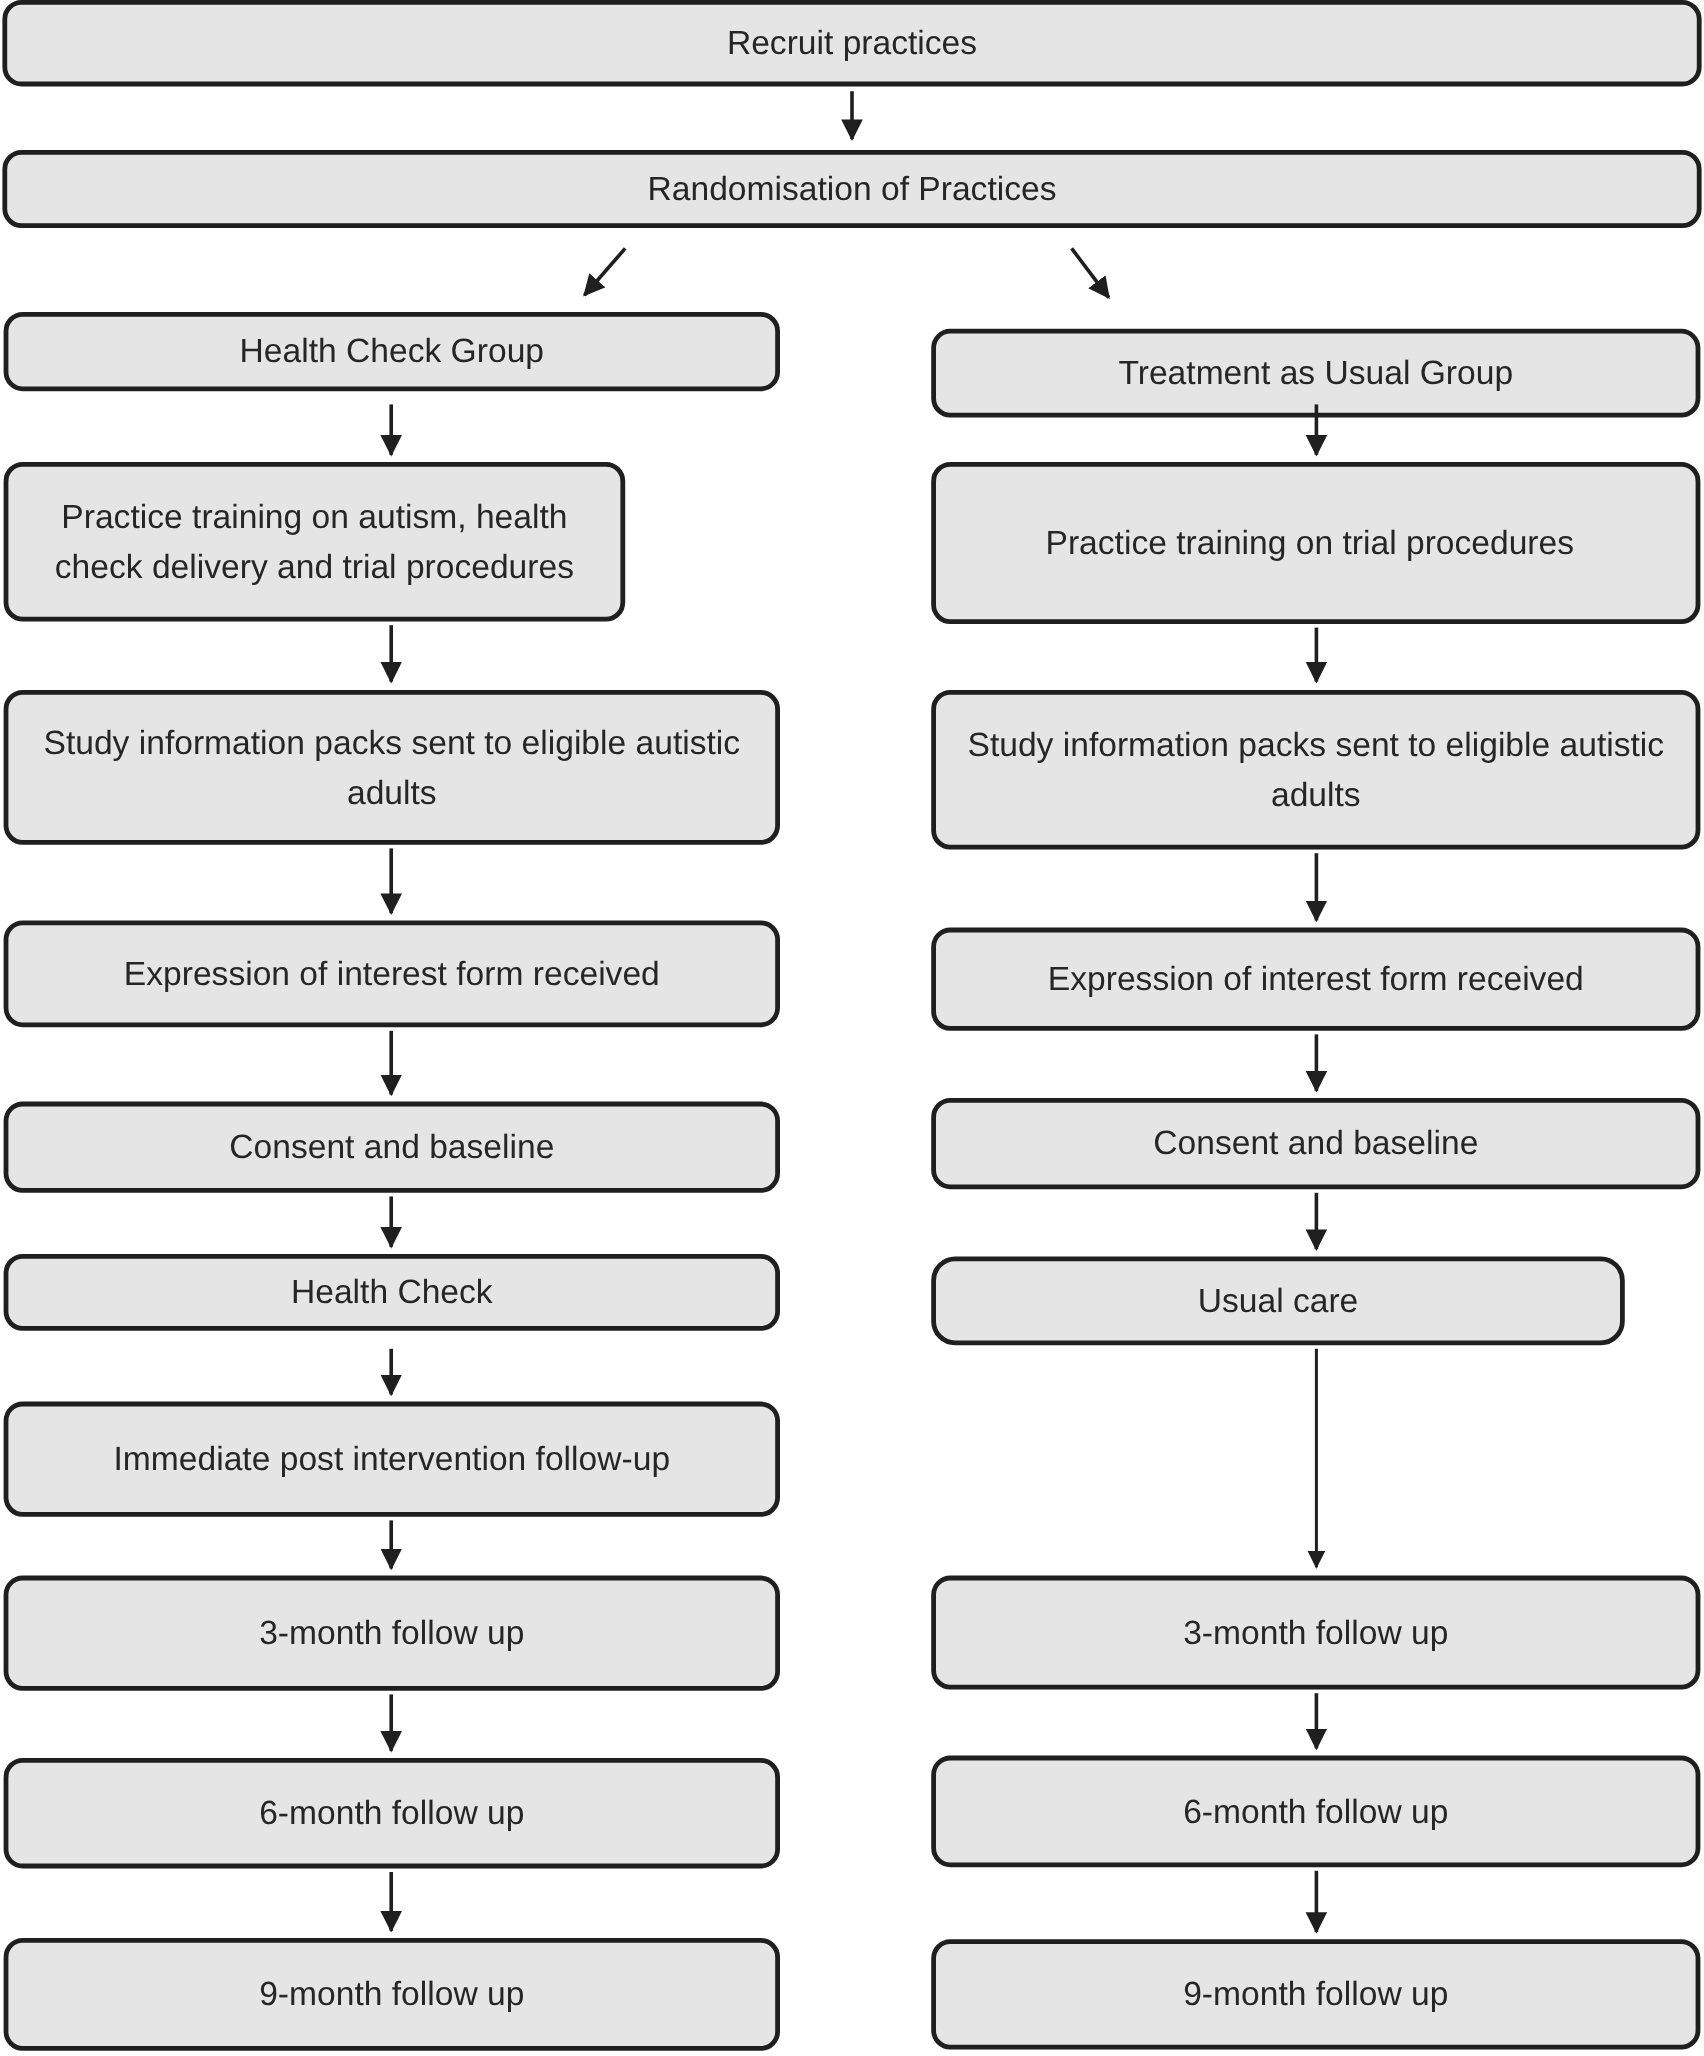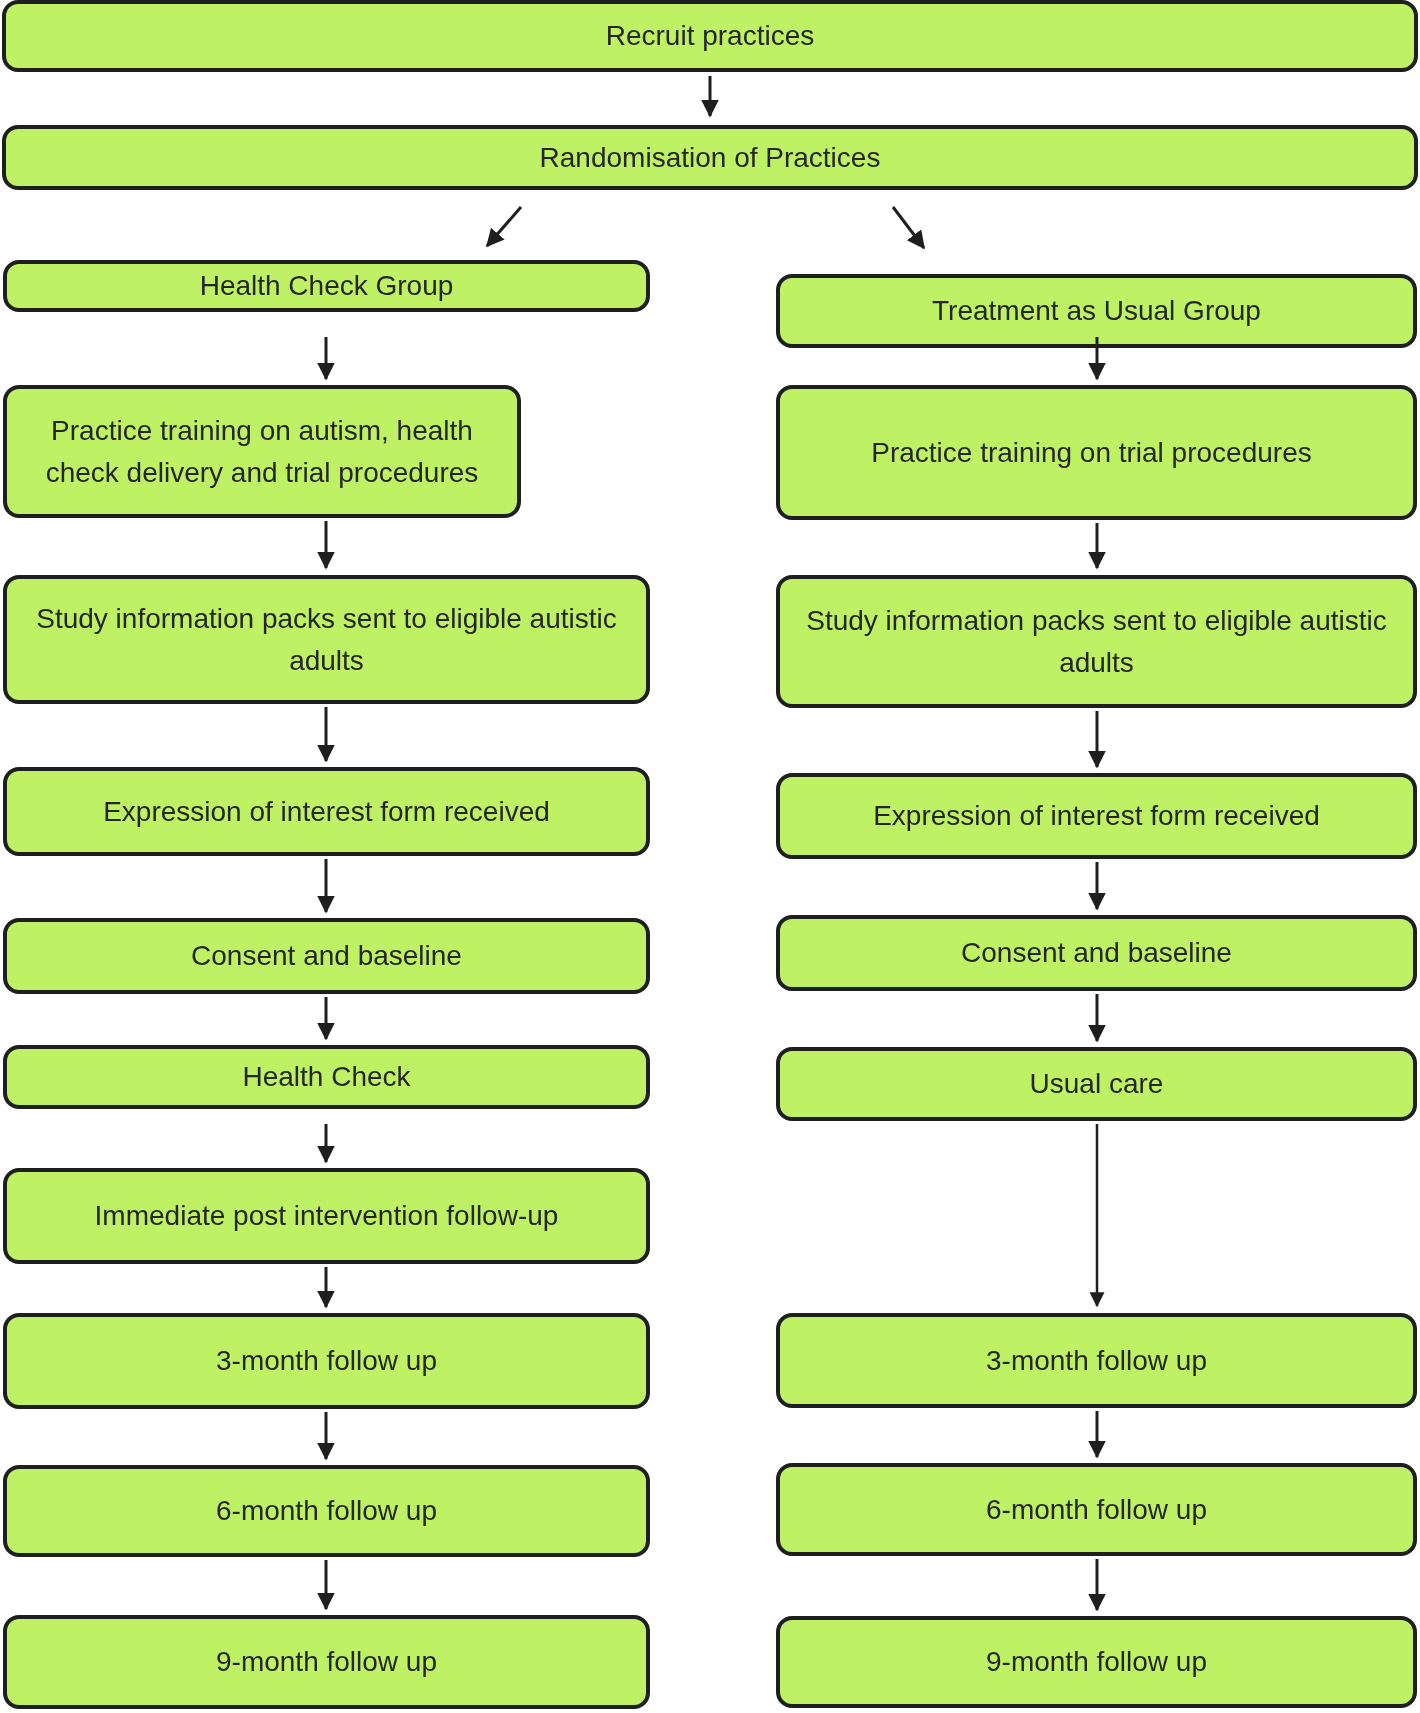--- a/index.html
+++ b/index.html
@@ -9,21 +9,21 @@
     height:1713px;
     background:var(--bg,#ffffff);
     font-family:"Liberation Sans", sans-serif;
     overflow:hidden;
   }
   .box{
     position:absolute;
     box-sizing:border-box;
     border:4px solid var(--line,#1f1f1f);
     border-radius:16px;
-    background:#bef264;
+    background:#e5e5e5;
     display:flex;
     align-items:center;
     justify-content:center;
     text-align:center;
     font-size:28px;
     line-height:1.5;
     color:var(--text,#262626);
     padding:0 26px;
   }
   .box span{display:block;}
@@ -40,21 +40,21 @@
 <div class="canvas">
 
   <div class="box" style="left:2px;top:0px;width:1416px;height:72px;">
     <span>Recruit practices</span>
   </div>
 
   <div class="box" style="left:2px;top:125px;width:1416px;height:65px;">
     <span>Randomisation of Practices</span>
   </div>
 
-  <div class="box" style="left:3px;top:260px;width:647px;height:52px;">
+  <div class="box" style="left:3px;top:260px;width:647px;height:66px;">
     <span>Health Check Group</span>
   </div>
 
   <div class="box" style="left:3px;top:385px;width:518px;height:133px;">
     <span>Practice training on autism, health check delivery and trial procedures</span>
   </div>
 
   <div class="box" style="left:3px;top:575px;width:647px;height:129px;">
     <span>Study information packs sent to eligible autistic adults</span>
   </div>
@@ -100,21 +100,21 @@
   </div>
 
   <div class="box" style="left:776px;top:773px;width:641px;height:86px;">
     <span>Expression of interest form received</span>
   </div>
 
   <div class="box" style="left:776px;top:915px;width:641px;height:76px;">
     <span>Consent and baseline</span>
   </div>
 
-  <div class="box" style="left:776px;top:1047px;width:641px;height:74px;">
+  <div class="box" style="left:776px;top:1047px;width:578px;height:74px;border-radius:20px;">
     <span>Usual care</span>
   </div>
 
   <div class="box" style="left:776px;top:1313px;width:641px;height:95px;">
     <span>3-month follow up</span>
   </div>
 
   <div class="box" style="left:776px;top:1463px;width:641px;height:93px;">
     <span>6-month follow up</span>
   </div>

